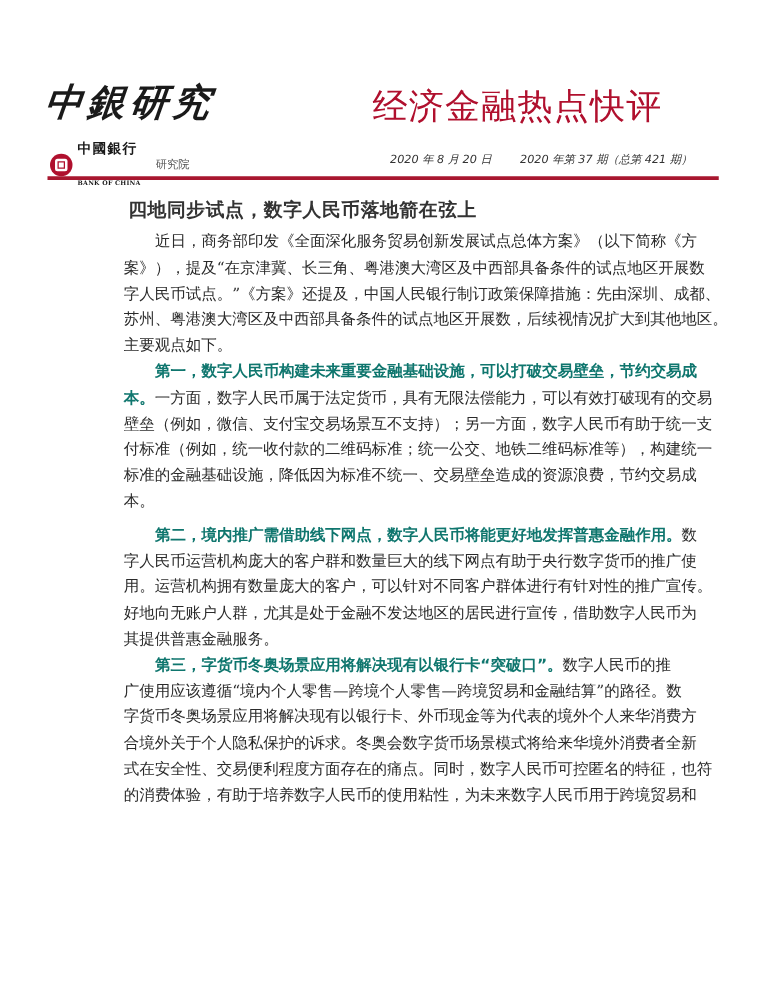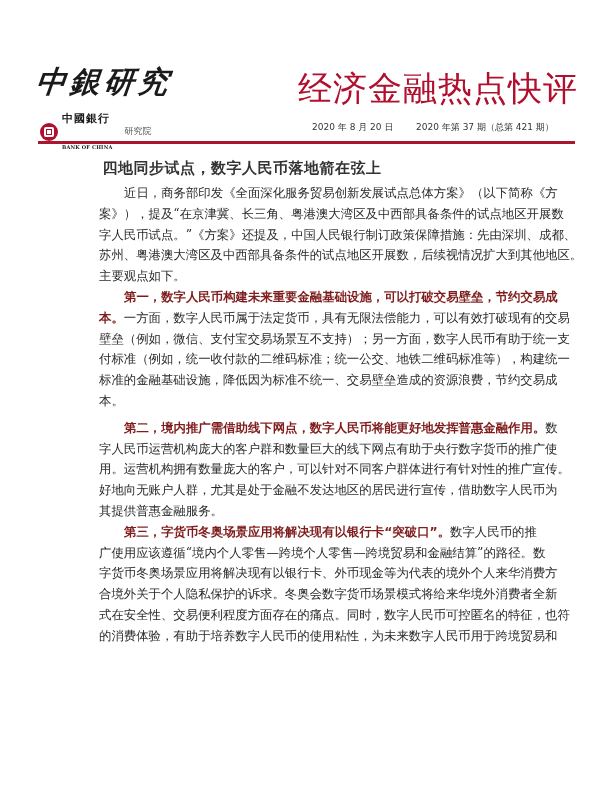--- a/index.html
+++ b/index.html
@@ -8,21 +8,21 @@
       font-family: "DejaVu Serif", "Liberation Serif", serif; color: #222;
     }
     .brand-calligraphy {
       position: absolute; left: 36px; top: 62px;
       font-family: "DejaVu Serif", serif; font-size: 30px; font-weight: bold;
       letter-spacing: 4px; color: #1a1a1a; font-style: italic; transform: skewX(-6deg);
     }
     .report-series {
       position: absolute; left: 298px; top: 66px;
       font-family: "DejaVu Sans", "Liberation Sans", sans-serif;
-      font-size: 34px; color: #b0102e; letter-spacing: 1px;
+      font-size: 28px; color: #b0102e; letter-spacing: 1px;
     }
     .boc-logo { position: absolute; left: 40px; top: 113px; display: flex; align-items: center; }
     .boc-mark {
       width: 18px; height: 18px; border-radius: 50%; background: #b0102e;
       position: relative; margin-right: 4px;
     }
     .boc-mark::before {
       content: ""; position: absolute; left: 4px; top: 4px; width: 10px; height: 10px;
       background: #fff; border-radius: 2px;
     }
@@ -33,20 +33,21 @@
     .boc-names { display: flex; flex-direction: column; line-height: 1; gap: 19px; }
     .boc-cn { font-size: 11px; font-weight: bold; color: #1a1a1a; letter-spacing: 1px; }
     .boc-en { font-size: 5px; font-weight: bold; color: #1a1a1a; margin-top: 2px; letter-spacing: 0.2px; }
     .institute {
       margin-left: 12px; font-size: 9px; color: #555;
       font-family: "DejaVu Sans", sans-serif;
     }
     .meta-date, .meta-issue {
       position: absolute; top: 121px; font-size: 9px; color: #333;
       font-family: "DejaVu Sans", "Liberation Sans", sans-serif;
+      font-style: italic;
     }
     .meta-date { left: 312px; }
     .meta-issue { left: 416px; }
     .rule {
       position: absolute; left: 38px; top: 141px; width: 537px; height: 3px;
       background: #a8172f;
     }
     .title {
       position: absolute; left: 0; width: 484px; top: 159px; text-align: center;
       font-family: "DejaVu Sans", sans-serif; font-size: 15px; font-weight: bold;
@@ -54,21 +55,21 @@
     }
     .body-text {
       position: absolute; left: 84px; width: 450px; top: 183px;
       font-size: 12.4px; line-height: 20.8px; color: #2a2a2a;
       font-family: "DejaVu Serif", serif;
       margin-left: 15px;
     }
     .line { white-space: nowrap; height: 20.8px; overflow: visible; }
     .indent { padding-left: 25px; }
     .para-gap { height: 6px; }
-    .bold { font-weight: bold; color: #7f1d1d; font-family: "DejaVu Sans", sans-serif; }
+    .bold { font-weight: bold; color: #0f766e; font-family: "DejaVu Sans", sans-serif; }
   </style>
 </head>
 <body>
 
 <div class="brand-calligraphy">中銀研究</div>
 <div class="report-series">经济金融热点快评</div>
 
 <div class="boc-logo">
   <span class="boc-mark"></span>
   <span class="boc-names">

